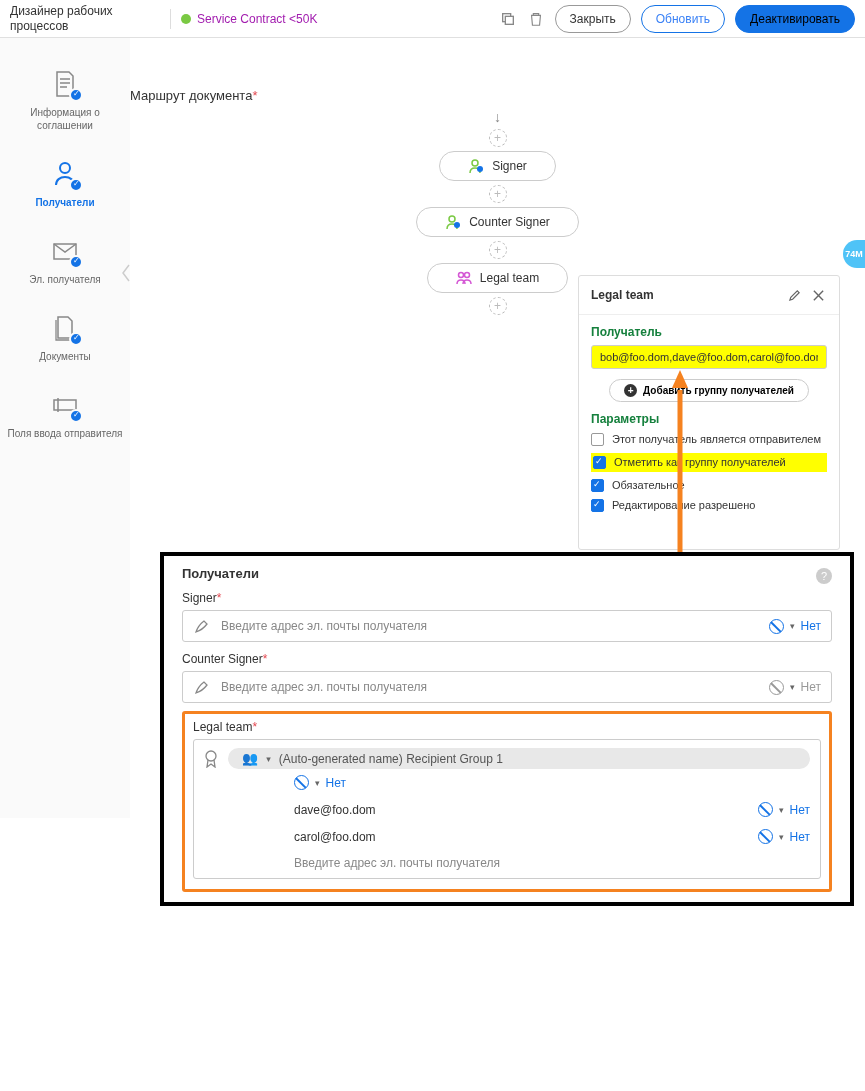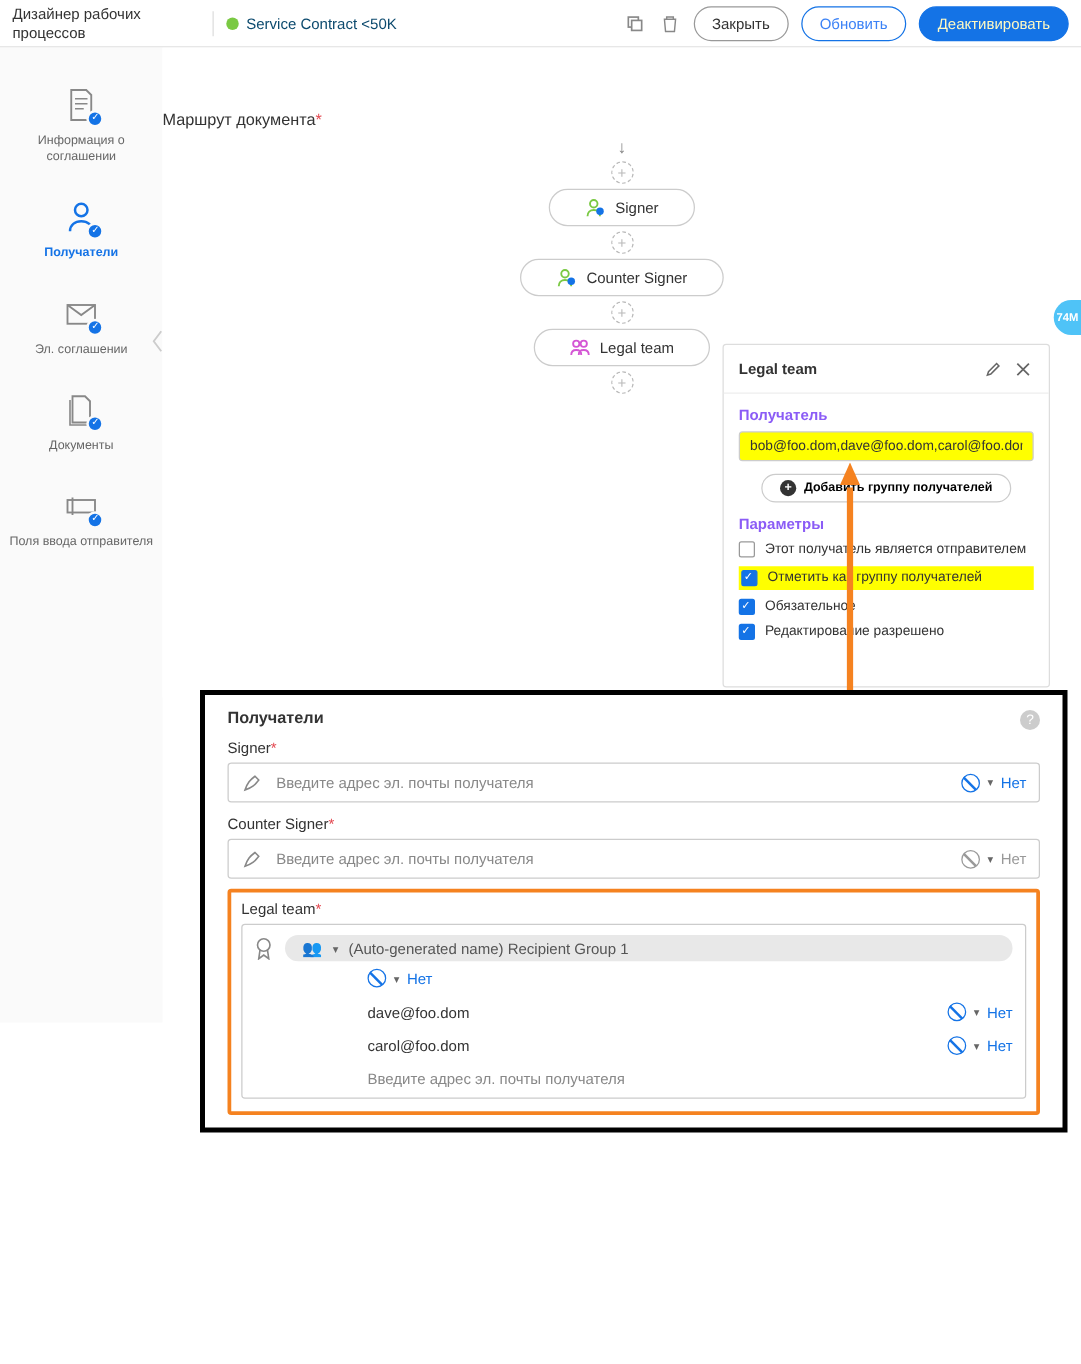--- a/index.html
+++ b/index.html
@@ -3,27 +3,27 @@
   <meta charset="utf-8">
   <style>
     * { box-sizing: border-box; margin: 0; padding: 0; font-family: -apple-system, BlinkMacSystemFont, "Segoe UI", Arial, sans-serif; }
     body { background: #fff; width: 865px; height: 1091px; position: relative; overflow: hidden; }
     
     
     .header { height: 38px; background: #fff; border-bottom: 1px solid #e0e0e0; display: flex; align-items: center; padding: 0 10px; }
     .header-title { font-size: 12px; color: #333; width: 150px; line-height: 1.2; }
     .header-divider { width: 1px; height: 20px; background: #ddd; margin: 0 10px; }
     .status-dot { width: 10px; height: 10px; border-radius: 50%; background: #7ac943; margin-right: 6px; }
-    .contract-name { font-size: 12px; color: #0c4a6e; flex: 1; }
+    .contract-name { font-size: 12px; color: #a21caf; flex: 1; }
     .header-actions { display: flex; align-items: center; gap: 10px; }
     .icon-btn { width: 18px; height: 18px; display: flex; align-items: center; justify-content: center; cursor: pointer; color: #666; }
     .btn { padding: 6px 14px; border-radius: 14px; font-size: 12px; cursor: pointer; border: 1px solid; background: #fff; }
     .btn-outline-gray { border-color: #999; color: #333; }
     .btn-outline-blue { border-color: #1473e6; color: #3b82f6; }
-    .btn-blue { background: #1473e6; border-color: #1473e6; color: #fef9c3; }
+    .btn-blue { background: #1473e6; border-color: #1473e6; color: #000000; }
     
     
     .sidebar { position: absolute; left: 0; top: 38px; width: 130px; background: #fafafa; height: 780px; padding-top: 18px; }
     .side-item { display: flex; flex-direction: column; align-items: center; padding: 10px 4px 14px; text-align: center; cursor: pointer; }
     .side-icon { width: 36px; height: 36px; margin-bottom: 4px; position: relative; display: flex; align-items: center; justify-content: center; }
     .side-icon svg { width: 30px; height: 30px; }
     .check-badge { position: absolute; bottom: 0; right: 0; width: 14px; height: 14px; border-radius: 50%; background: #1473e6; border: 2px solid #fafafa; }
     .check-badge::after { content: "✓"; color: #fff; font-size: 8px; position: absolute; top: -1px; left: 2px; }
     .side-label { font-size: 10px; color: #666; line-height: 1.3; }
     .side-item.active .side-label { color: #1473e6; font-weight: 600; }
@@ -37,21 +37,21 @@
     .arrow-down-small { color: #888; font-size: 14px; }
     .add-circle { width: 18px; height: 18px; border: 1px dashed #bbb; border-radius: 50%; display: flex; align-items: center; justify-content: center; color: #bbb; font-size: 12px; margin: 4px 0; cursor: pointer; }
     .flow-node { border: 1px solid #ccc; border-radius: 18px; padding: 6px 28px; display: flex; align-items: center; gap: 8px; font-size: 12px; color: #333; cursor: pointer; }
     .node-icon { width: 16px; height: 16px; }
     
     
     .panel { position: absolute; left: 578px; top: 275px; width: 262px; background: #fff; border: 1px solid #ddd; border-radius: 3px; padding-bottom: 20px; }
     .panel-header { display: flex; align-items: center; padding: 10px 12px; border-bottom: 1px solid #eee; }
     .panel-title { flex: 1; font-size: 12px; color: #333; font-weight: 600; }
     .panel-body { padding: 10px 12px; }
-    .panel-label { font-size: 12px; font-weight: 600; color: #8b5cf6; margin-bottom: 6px; }
+    .panel-label { font-size: 12px; font-weight: 600; color: #15803d; margin-bottom: 6px; }
     .hl-input { background: #ffff00; border: 1px solid #ccc; border-radius: 3px; padding: 5px 8px; font-size: 11px; color: #333; width: 100%; }
     .add-group-btn { display: flex; align-items: center; justify-content: center; gap: 6px; border: 1px solid #ccc; border-radius: 12px; padding: 4px 14px; font-size: 10px; margin: 10px auto; cursor: pointer; width: fit-content; font-weight: 600; }
     .plus-circle { width: 13px; height: 13px; border-radius: 50%; background: #333; color: #fff; display: flex; align-items: center; justify-content: center; font-size: 10px; }
     .check-row { display: flex; align-items: flex-start; gap: 8px; margin: 7px 0; font-size: 11px; color: #333; }
     .check-row.hl { background: #ffff00; padding: 3px 2px; }
     .checkbox { width: 13px; height: 13px; border: 1px solid #999; border-radius: 2px; flex-shrink: 0; position: relative; }
     .checkbox.checked { background: #1473e6; border-color: #1473e6; }
     .checkbox.checked::after { content: "✓"; color: #fff; font-size: 9px; position: absolute; top: -1px; left: 1px; }
     
     
@@ -135,21 +135,21 @@
     <div class="side-label">Получатели</div>
   </div>
   <div class="side-item">
     <div class="side-icon">
       <svg viewBox="0 0 30 30">
           <rect x="4" y="8" width="22" height="15" fill="none" stroke="#888" stroke-width="1.5"></rect>
           <path d="M4 8l11 8 11-8" fill="none" stroke="#888" stroke-width="1.5"></path>
         </svg>
       <div class="check-badge"></div>
     </div>
-    <div class="side-label">Эл. соглашении</div>
+    <div class="side-label">Эл. получателя</div>
   </div>
   <div class="side-item">
     <div class="side-icon">
       <svg viewBox="0 0 30 30">
           <path d="M8 4h10l4 4v17H8V4z" fill="none" stroke="#888" stroke-width="1.5"></path>
           <path d="M6 7v20h14" fill="none" stroke="#888" stroke-width="1.3"></path>
         </svg>
       <div class="check-badge"></div>
     </div>
     <div class="side-label">Документы</div>

